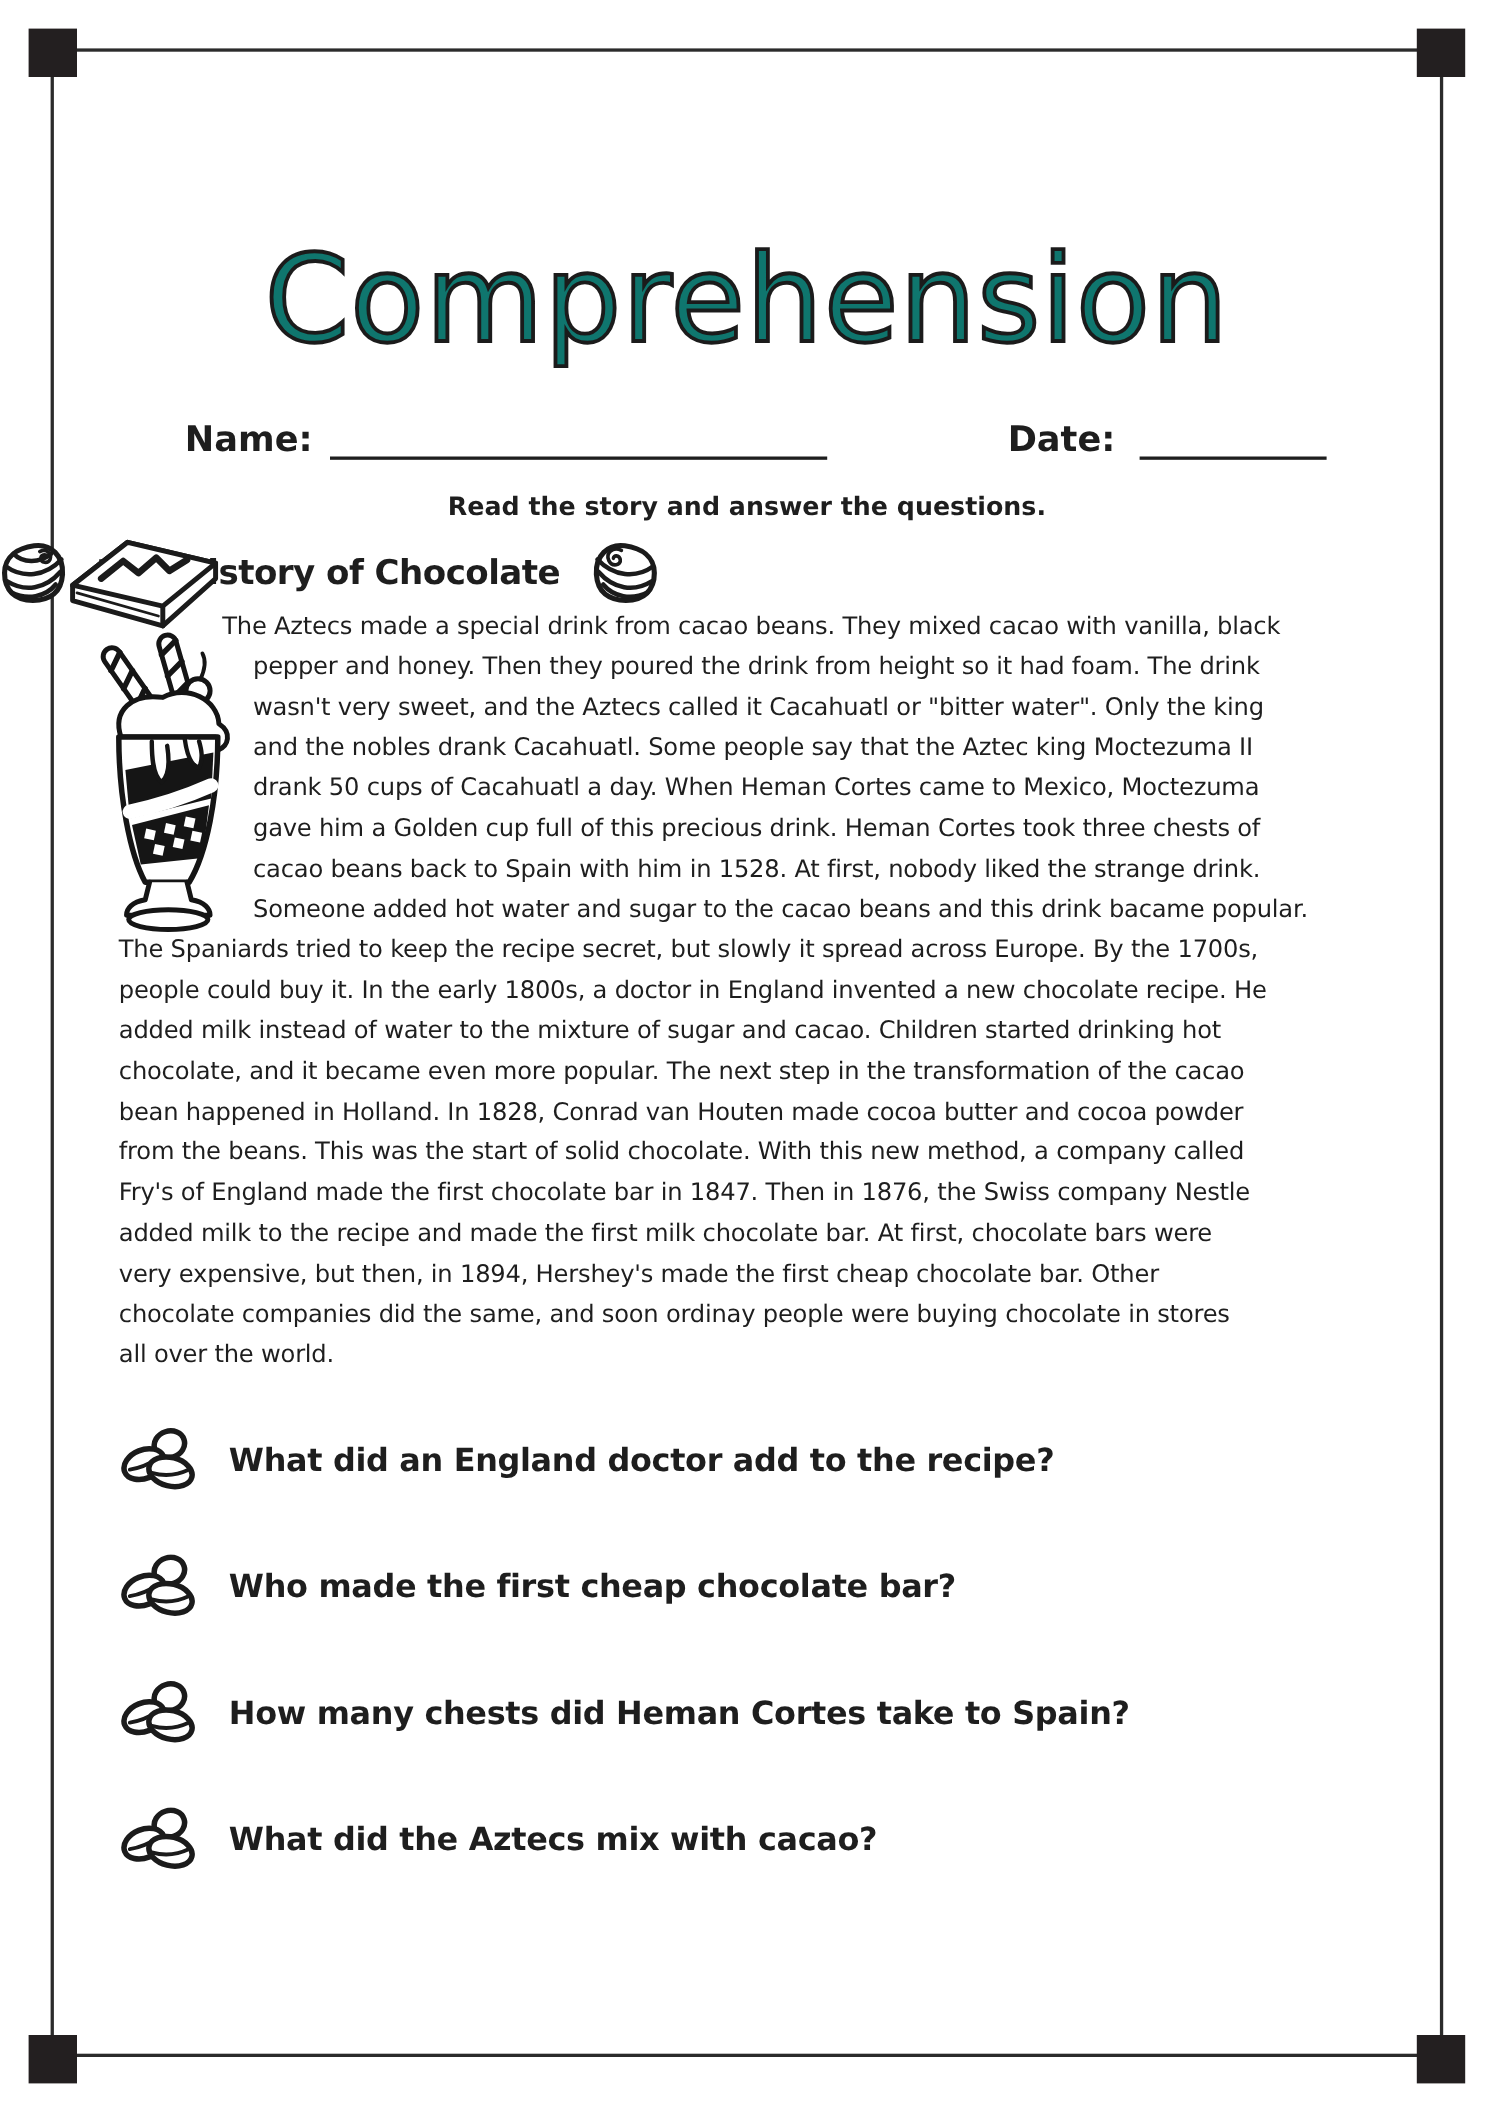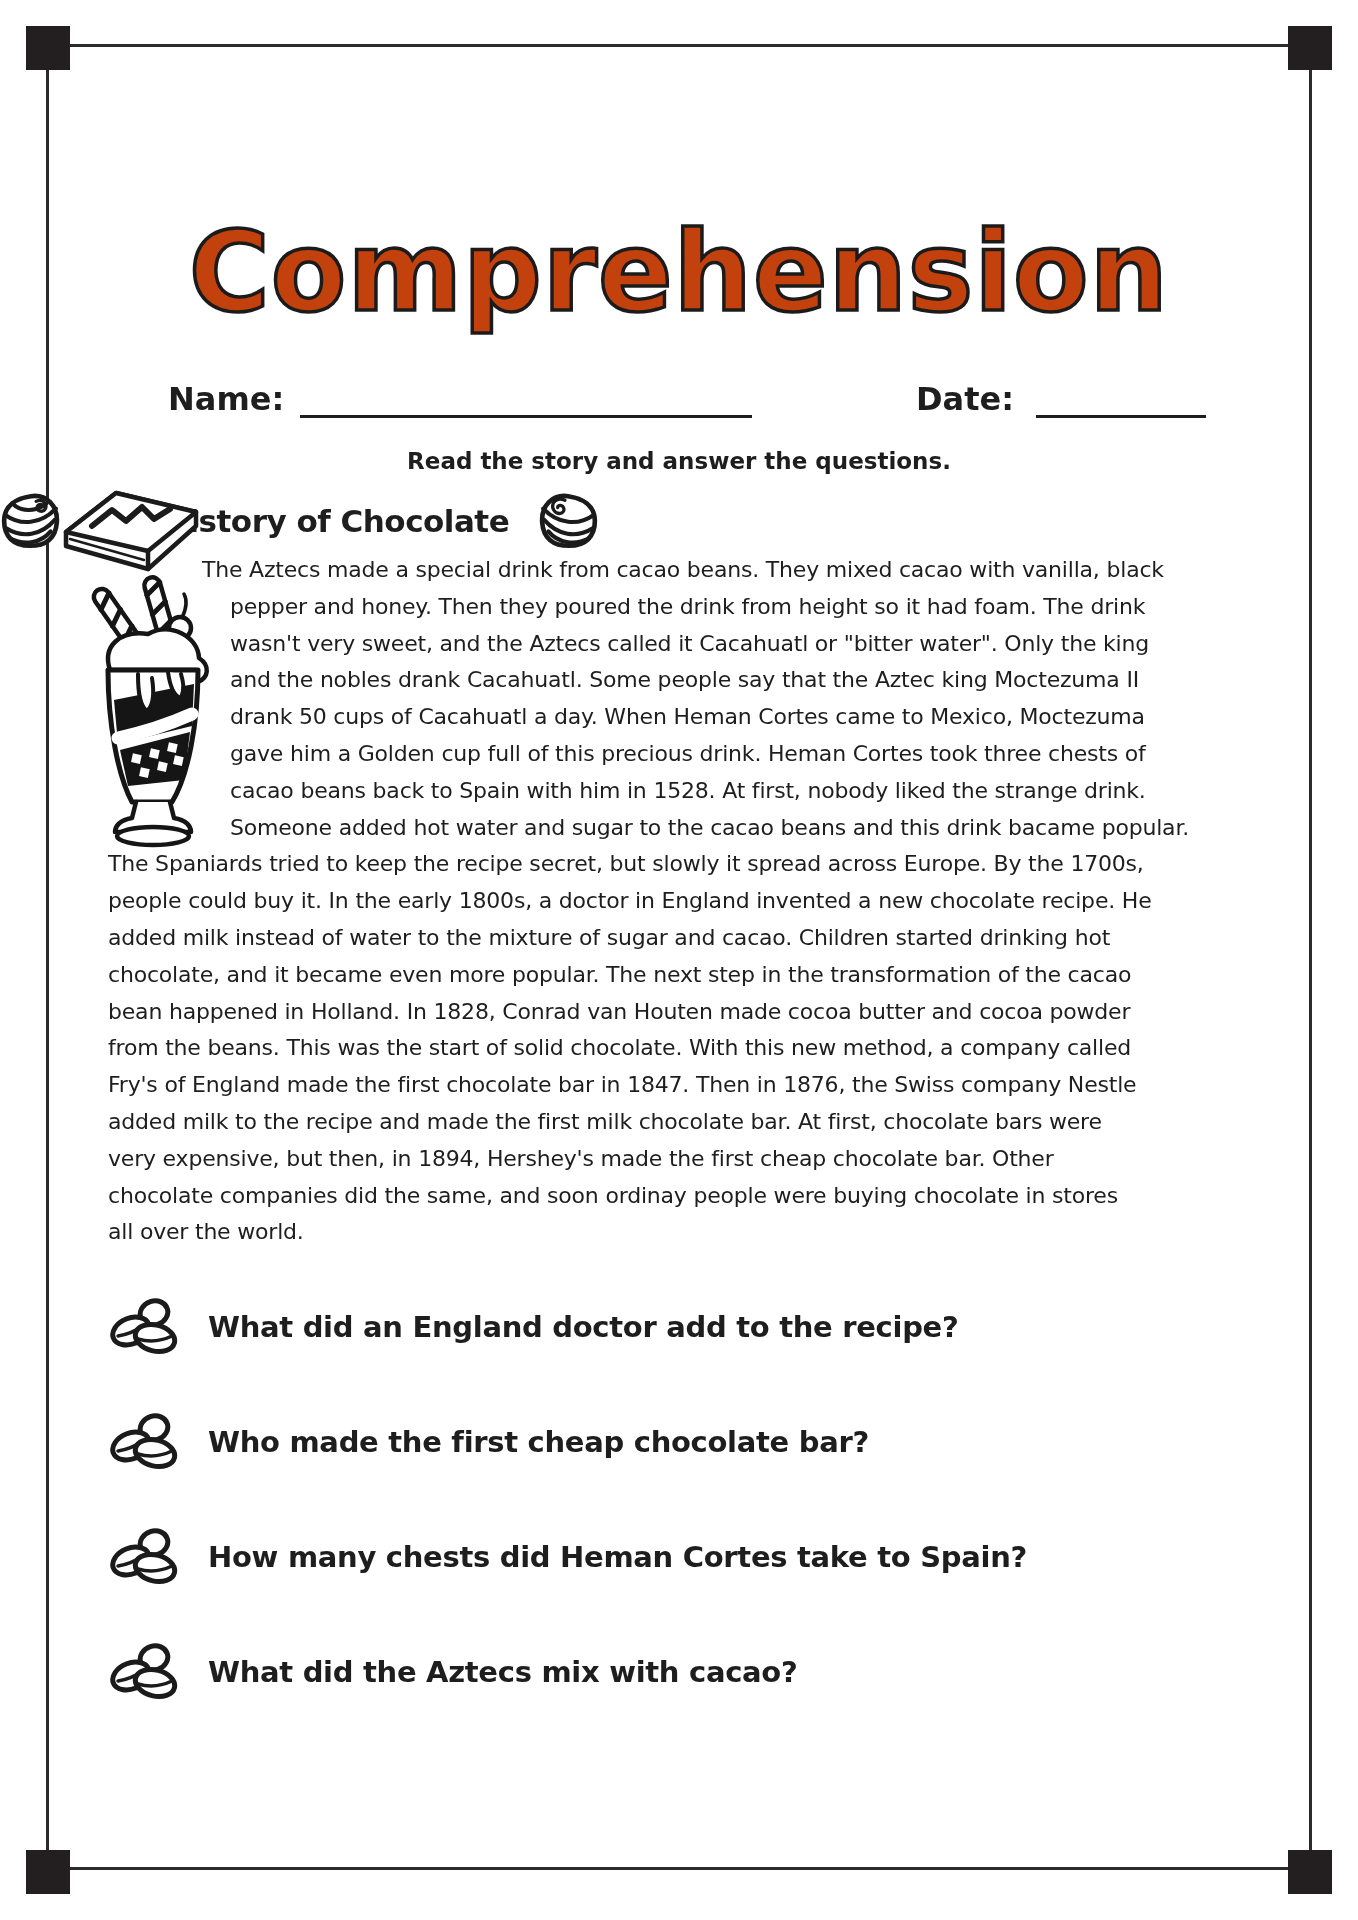--- a/index.html
+++ b/index.html
@@ -38,22 +38,22 @@
     transform:scaleY(1.45);
     transform-origin:50% 0%;
     line-height:1;
   }
   .comp-wrap {
     position:absolute; top:212px; left:0; width:100%;
     text-align:center; z-index:2;
   }
   .comp-text {
     display:inline-block;
-    font-weight:700; font-size:110px; line-height:1.1;
-    color:#c2410c;
+    font-weight:400; font-size:110px; line-height:1.1;
+    color:#0f766e;
     -webkit-text-stroke:3.5px #1b1b1b;
     letter-spacing:1px;
   }
 
   
   .form-row {
     position:absolute; top:378px; left:150px; right:152px;
     display:flex; align-items:flex-end;
     font-size:32px; font-weight:700;margin-left:18px;
   }

